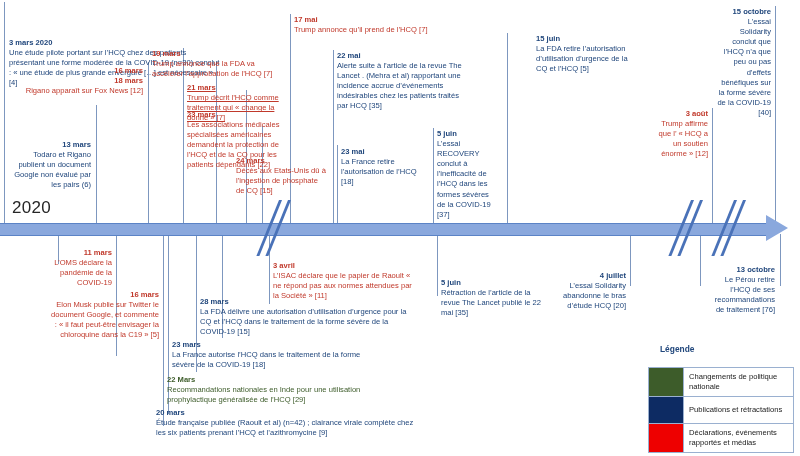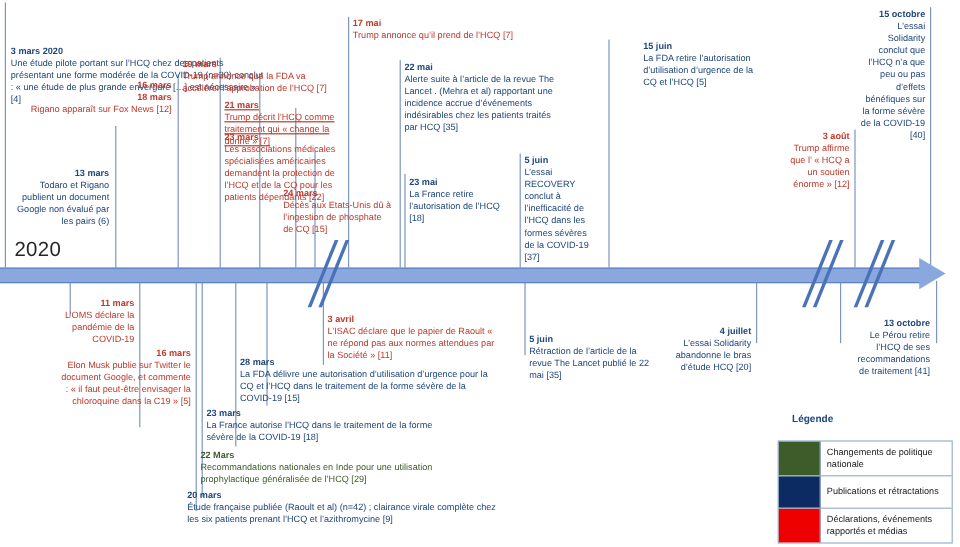--- a/index.html
+++ b/index.html
@@ -222,21 +222,21 @@
     <span>Rétraction de l’article de la revue The Lancet publié le 22 mai [35]</span>
   </div>
 
   <div class="ev blue ra" style="left:560px;top:271px;width:66px;">
     <span class="d">4 juillet</span>
     <span>L’essai Solidarity abandonne le bras d’étude HCQ [20]</span>
   </div>
 
   <div class="ev blue ra" style="left:706px;top:265px;width:69px;">
     <span class="d">13 octobre</span>
-    <span>Le Pérou retire l’HCQ de ses recommandations de traitement [41]</span>
+    <span>Le Pérou retire l’HCQ de ses recommandations de traitement [76]</span>
   </div>
 
   <div class="legend-title">Légende</div>
   <div class="legend-box">
     <div class="legend-row">
       <div class="legend-swatch" style="background:#3d5c2a;"></div>
       <div class="legend-text">Changements de politique nationale</div>
     </div>
     <div class="legend-row">
       <div class="legend-swatch" style="background:#0d2b63;"></div>

